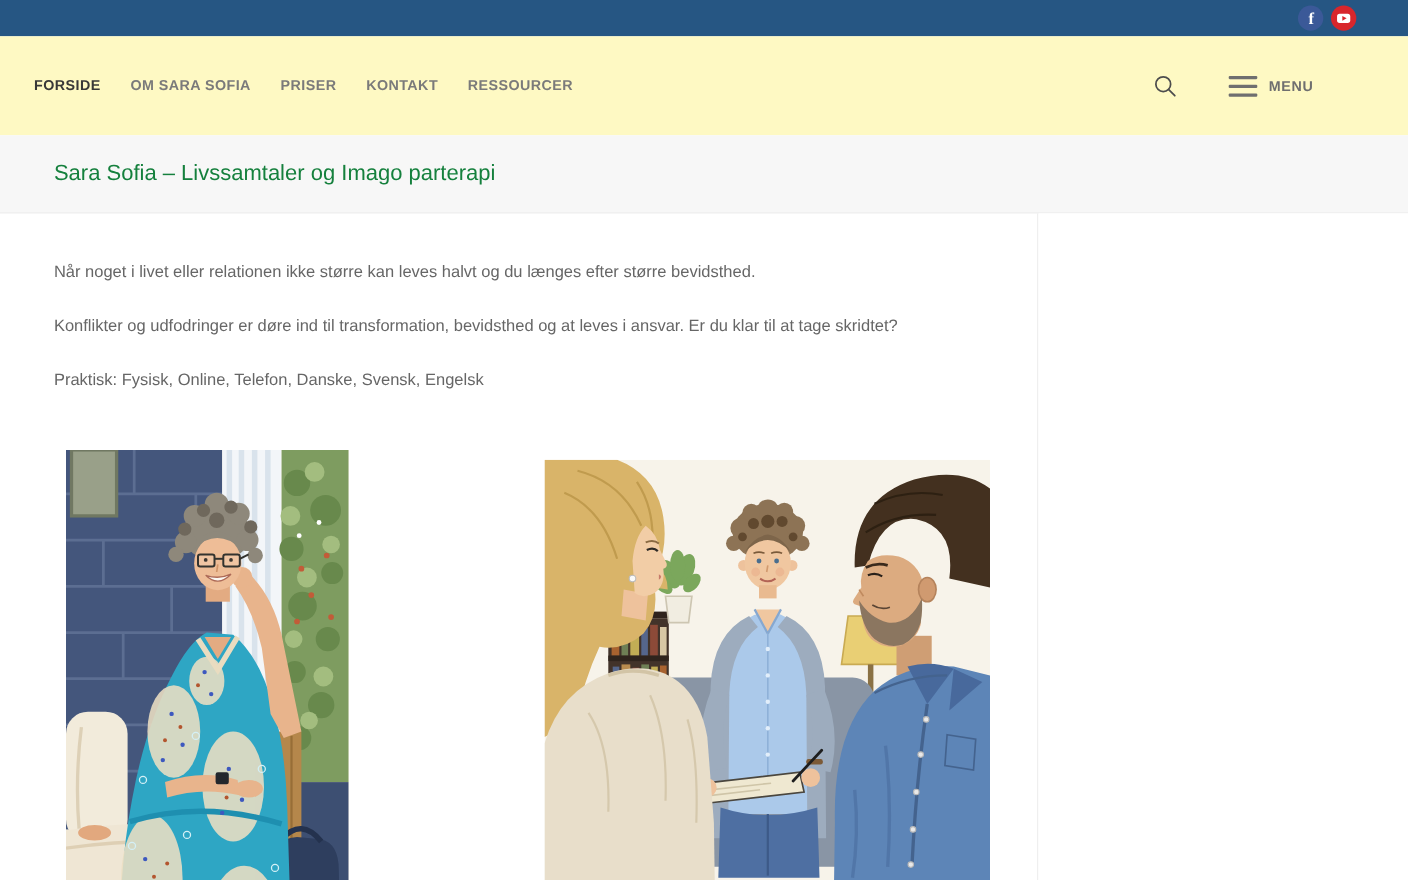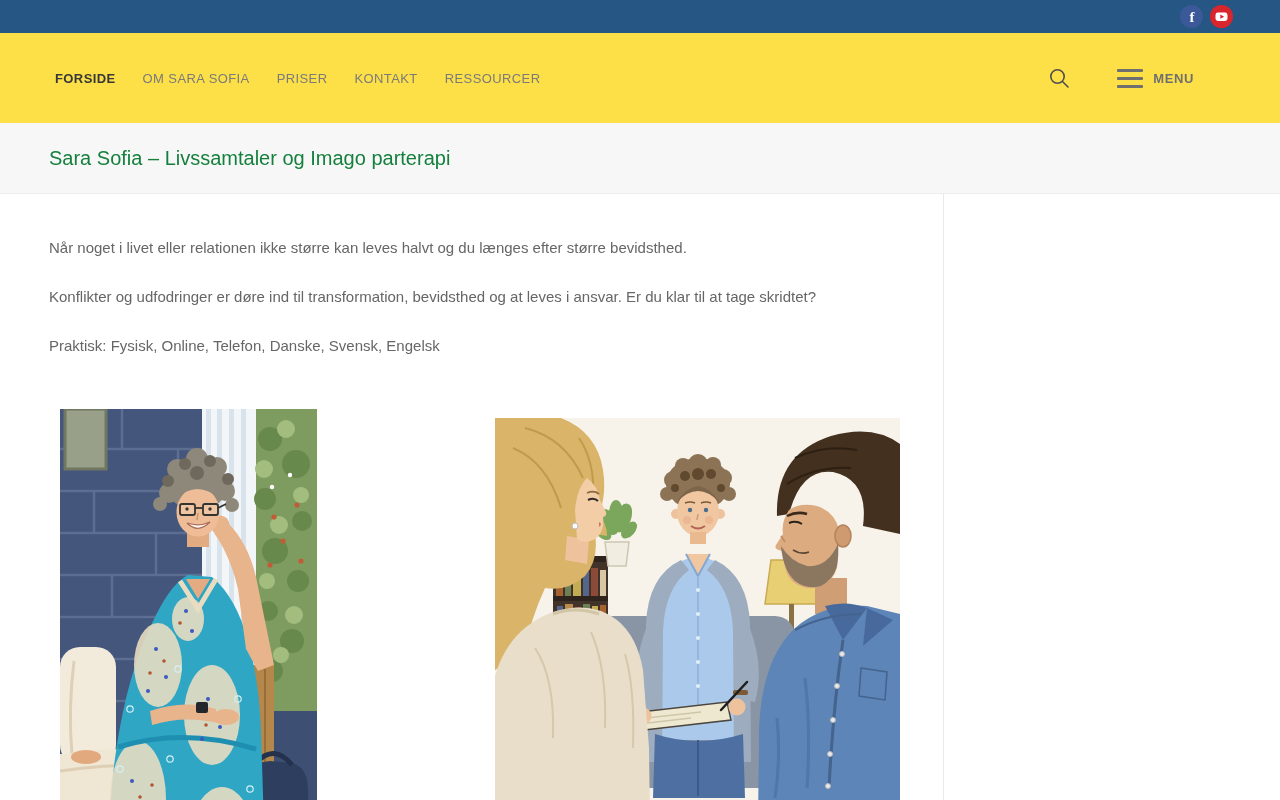--- a/index.html
+++ b/index.html
@@ -20,27 +20,27 @@
   .social-circle {
     width:23px; height:23px; border-radius:50%;
     display:flex; align-items:center; justify-content:center;
     cursor:pointer;
   }
   .social-fb { background:#3b5998; }
   .social-yt { background:#d8262c; }
 
   
   .header {
-    height:90px; background:#fde047;
+    height:90px; background:#fef9c3;
     display:flex; 
-    padding:0 48px 0 55px;
+    padding:0 48px 0 31px;
   }
   .main-nav { display:flex; align-items:center; gap:27px; list-style:none; }
   .main-nav li a {
-    font-size:13px; font-weight:400; letter-spacing:.4px;
+    font-size:13px; font-weight:700; letter-spacing:.4px;
     color:#7a7a7a; text-decoration:none; text-transform:uppercase;
     cursor:pointer;
   }
   .main-nav li.active a { color:#383838; font-weight:700; }
 
   .nav-right { margin-left:auto; display:flex; align-items:center; }
   .search-btn { background:none; border:none; cursor:pointer; padding:4px; margin-right:42px; display:flex; }
   .menu-toggle {
     background:none; border:none; cursor:pointer;
     display:flex; align-items:center; gap:10px; margin-right:38px;

